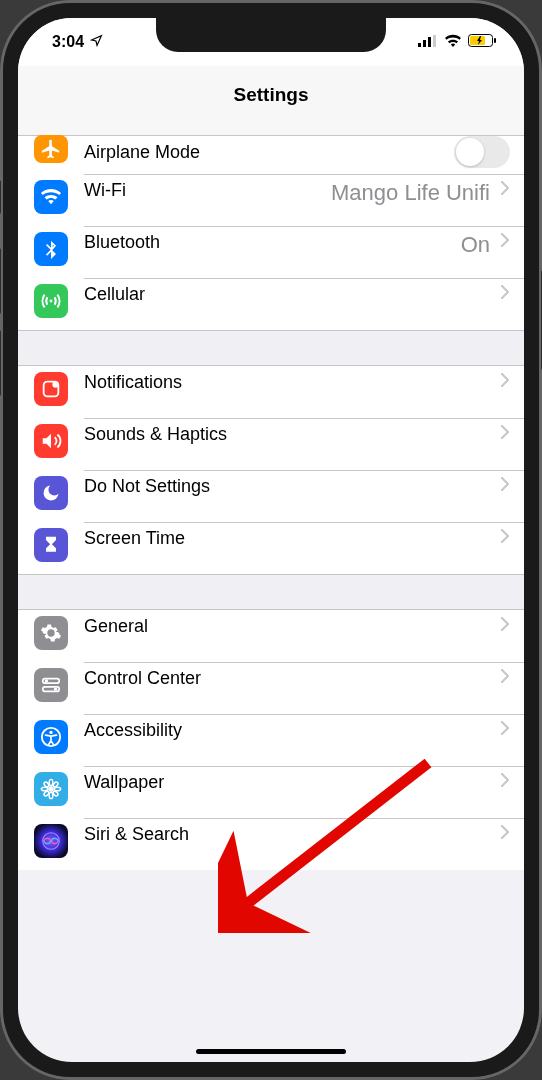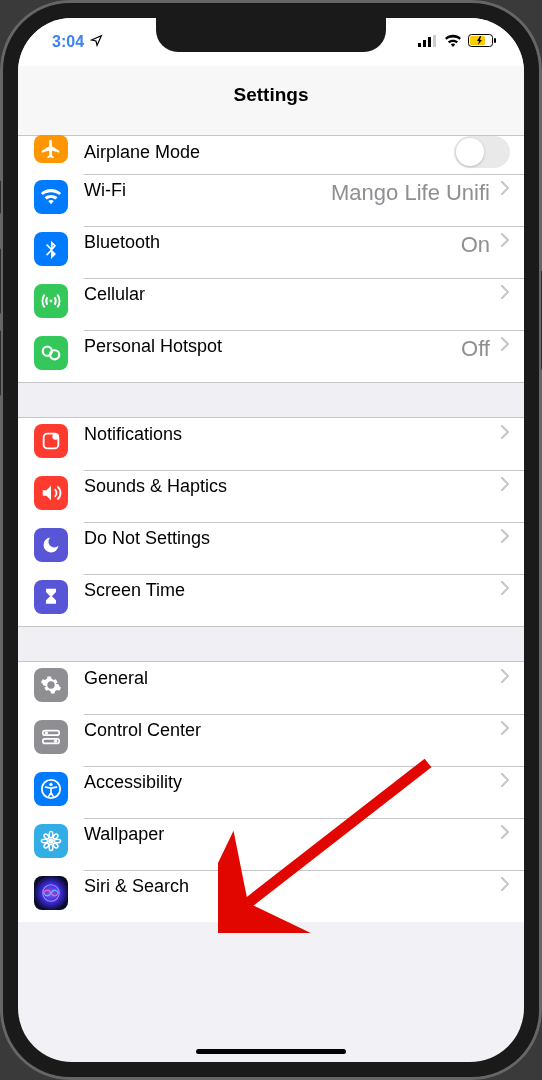--- a/index.html
+++ b/index.html
@@ -26,21 +26,21 @@
     position: relative;
   }
   .notch {
     position: absolute; top: 0; left: 50%; transform: translateX(-50%);
     width: 230px; height: 34px; background: #1a1a1a;
     border-bottom-left-radius: 22px; border-bottom-right-radius: 22px;
     z-index: 50;
   }
   .status-bar {
     height: 48px; display: flex; justify-content: space-between; 
-    padding: 0 28px 0 34px; font-size: 16px; font-weight: 600; color: #3b82f6;
+    padding: 0 28px 0 34px; font-size: 16px; font-weight: 600; color: #000000;
     background: #fff;
   }
   .status-left { display: flex; align-items: center; gap: 6px; }
   .status-right { display: flex; align-items: center; gap: 6px; }
   .header {
     background: #f8f8f8cc;
     text-align: center;
     padding: 18px 0 29px 0;
     border-bottom: 0.5px solid #c6c6c8;
   }
@@ -199,35 +199,20 @@
                 <circle cx="12" cy="12" r="1.6" fill="#fff" stroke="none"></circle>
               </svg>
             </span>
             <span class="label">Cellular</span>
             <span class="chevron">
               <svg width="10" height="16" viewBox="0 0 10 16" fill="none">
                 <path d="M2 2l6 6-6 6" stroke="#c7c7cc" stroke-width="2.2" stroke-linecap="round" stroke-linejoin="round"></path>
               </svg>
             </span>
           </div>
-          <div class="row">
-            <span class="icon ic-green">
-              <svg width="22" height="22" viewBox="0 0 24 24" fill="none" stroke="#fff" stroke-width="2.4">
-                <circle cx="8" cy="10" r="5"></circle>
-                <circle cx="16" cy="14" r="5"></circle>
-              </svg>
-            </span>
-            <span class="label">Personal Hotspot</span>
-            <span class="value">Off</span>
-            <span class="chevron">
-              <svg width="10" height="16" viewBox="0 0 10 16" fill="none">
-                <path d="M2 2l6 6-6 6" stroke="#c7c7cc" stroke-width="2.2" stroke-linecap="round" stroke-linejoin="round"></path>
-              </svg>
-            </span>
-          </div>
         </div>
         <div class="gap"></div>
         <div class="group">
           <div class="row">
             <span class="icon ic-red">
               <svg width="22" height="22" viewBox="0 0 24 24" fill="#fff">
                 <rect x="4" y="4" width="16" height="16" rx="4" fill="none" stroke="#fff" stroke-width="2"></rect>
                 <circle cx="17" cy="7" r="3.5"></circle>
               </svg>
             </span>

